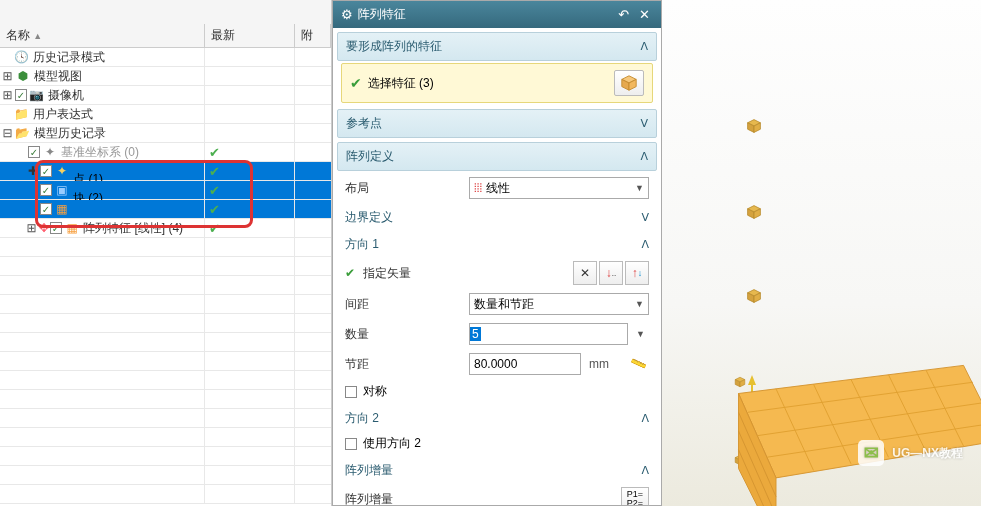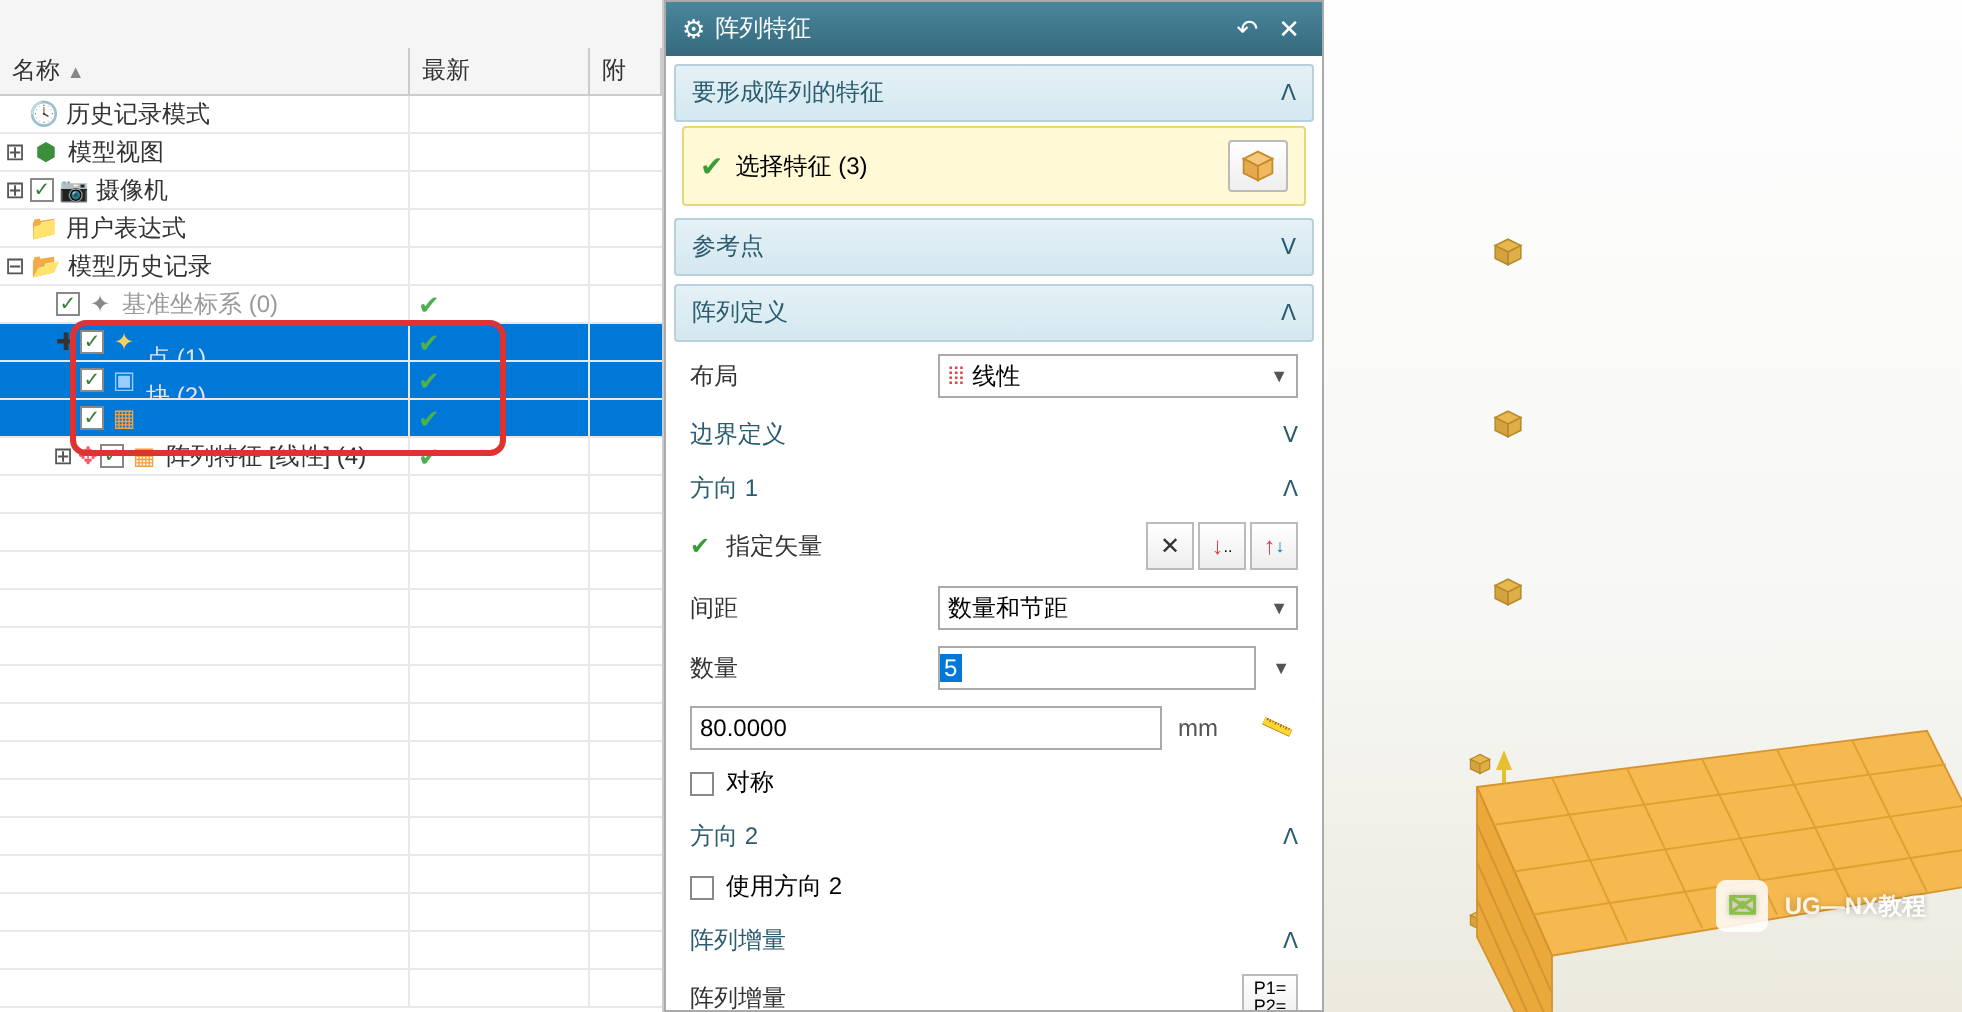--- a/index.html
+++ b/index.html
@@ -17,21 +17,21 @@
   .nav-header-col.last { flex: 1; }
   .nav-tree { flex: 1; overflow: hidden; }
   .tree-row { display: flex; align-items: center; height: 19px; border-bottom: 1px solid #e8e8e8; position: relative; }
   .tree-cell-name { width: 205px; display: flex; align-items: center; border-right: 1px solid #e8e8e8; height: 100%; }
   .tree-cell-latest { width: 90px; border-right: 1px solid #e8e8e8; height: 100%; display: flex; align-items: center; padding-left: 4px; }
   .tree-indent { display: inline-block; }
   .tree-toggle { width: 11px; height: 11px; display: inline-flex; align-items: center; justify-content: center; color: #555; margin-right: 2px; cursor: pointer; }
   .tree-icon { width: 16px; height: 16px; display: inline-flex; align-items: center; justify-content: center; margin-right: 3px; }
   .tree-label { color: #333; white-space: nowrap; overflow: hidden; }
   .tree-row.selected { background: #0078d7; color: #fff; }
-  .tree-row.selected .tree-label { color: #e5e5e5; margin-top: 16px; }
+  .tree-row.selected .tree-label { color: #000000; margin-top: 16px; }
   .tree-row.gray .tree-label { color: #999; }
   .checkbox { width: 12px; height: 12px; border: 1px solid #888; background: #fff; display: inline-flex; align-items: center; justify-content: center; margin-right: 2px; }
   .checkbox.checked::after { content: "✓"; font-size: 10px; color: #3a7d3a; }
   .green-check { color: #4caf50; font-size: 13px; }
   .close-x { color: #555; padding: 0 4px; cursor: pointer; }
 
   
   .dialog { width: 330px; background: #fff; border: 1px solid #aaa; display: flex; flex-direction: column; }
   .dlg-titlebar { background: linear-gradient(#4a869c, #35697d); color: #fff; padding: 5px 8px; display: flex; align-items: center; justify-content: space-between; }
   .dlg-title-left { display: flex; align-items: center; gap: 5px; }
@@ -341,20 +341,21 @@
 
       <div class="field-row">
         <span class="field-label">数量</span>
         <div class="inputbox">
           <span class="sel">5</span>
         </div>
         <span class="dd-arrow" style="padding:0 4px">▼</span>
       </div>
 
       <div class="field-row">
+        <span class="field-label">节距</span>
         <div class="inputbox">
           <input value="80.0000" style="">
         </div>
         <span class="unit">mm</span>
         <span class="ruler-icon" style="transform:rotate(-20deg);color:#e6c04e">📏</span>
       </div>
 
       <div class="cb-row">
         <span class="cb-box"></span>
         <span>对称</span>

